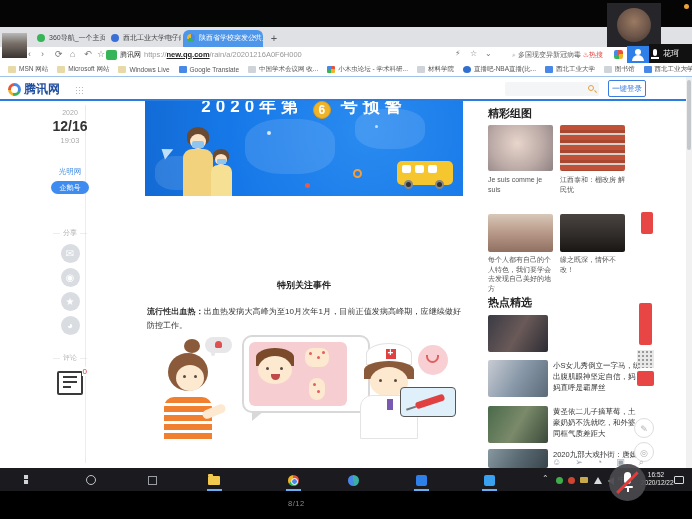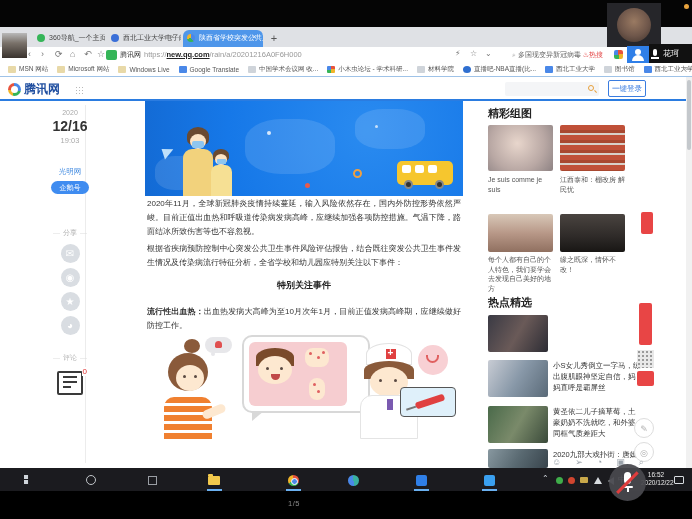--- a/index.html
+++ b/index.html
@@ -356,20 +356,25 @@
           <i></i>
           <i style="margin-right:10px;"></i>
         <span class="z">0</span>
       </div>
     </div>
 
     <div class="banner">
       <div class="blob" style="left:100px;top:18px;width:90px;height:55px;"></div>
       <div class="blob" style="left:210px;top:8px;width:70px;height:40px;"></div>
       <div class="blob" style="left:10px;top:55px;width:50px;height:34px;"></div>
+      <div class="btitle">
+        <span>2020年第</span>
+        <span class="bcoin">6</span>
+        <span>号预警</span>
+      </div>
       <div class="bm-hair"></div>
       <div class="bm-face"></div>
       <div class="bm-mask"></div>
       <div class="bm-body"></div>
       <div class="bc-hair"></div>
       <div class="bc-face"></div>
       <div class="bc-mask"></div>
       <div class="bc-body"></div>
       <div class="bplane"></div>
       <div class="bus">
@@ -378,22 +383,20 @@
         <span class="w" style="left:31px;"></span>
         <span class="wh" style="left:7px;"></span>
         <span class="wh" style="left:38px;"></span>
       </div>
       <div class="bdot" style="left:160px;top:82px;width:5px;height:5px;background:#e85a4a;"></div>
       <div class="bdot" style="left:208px;top:68px;width:9px;height:9px;border:2px solid #f0a040;"></div>
       <div class="bdot" style="left:122px;top:30px;width:4px;height:4px;background:#fff;opacity:.8;"></div>
       <div class="bdot" style="left:230px;top:24px;width:3px;height:3px;background:#fff;opacity:.7;"></div>
     </div>
 
-    <div class="para" style="top:96px;">2020年11月，全球新冠肺炎疫情持续蔓延，输入风险依然存在，国内外防控形势依然严峻。目前正值出血热和呼吸道传染病发病高峰，应继续加强各项防控措施。气温下降，路面结冰所致伤害等也不容忽视。</div>
-    <div class="para" style="top:141px;">根据省疾病预防控制中心突发公共卫生事件风险评估报告，结合既往突发公共卫生事件发生情况及传染病流行特征分析，全省学校和幼儿园应特别关注以下事件：</div>
     <div class="secthead" style="top:178px;">特别关注事件</div>
     <div class="para" style="top:204px;">
       <span class="lead">流行性出血热：</span><span>出血热发病大高峰为至10月次年1月，目前正值发病高峰期，应继续做好防控工作。</span>
     </div>
 
     <div class="illus">
       <div class="i-think">
           <div class="i-bell"></div>
         </div>
       <div class="i-mhair"></div>
@@ -502,16 +505,16 @@
   </div>
 
   <div class="micoverlay">
     <div class="cap"></div>
     <div class="base"></div>
     <div class="stem"></div>
     <div class="slash"></div>
   </div>
 
   <div class="bottombar">
-    <div class="pageind">1/5</div>
+    <div class="pageind">8/12</div>
   </div>
 
 </div>
 
 </body></html>

